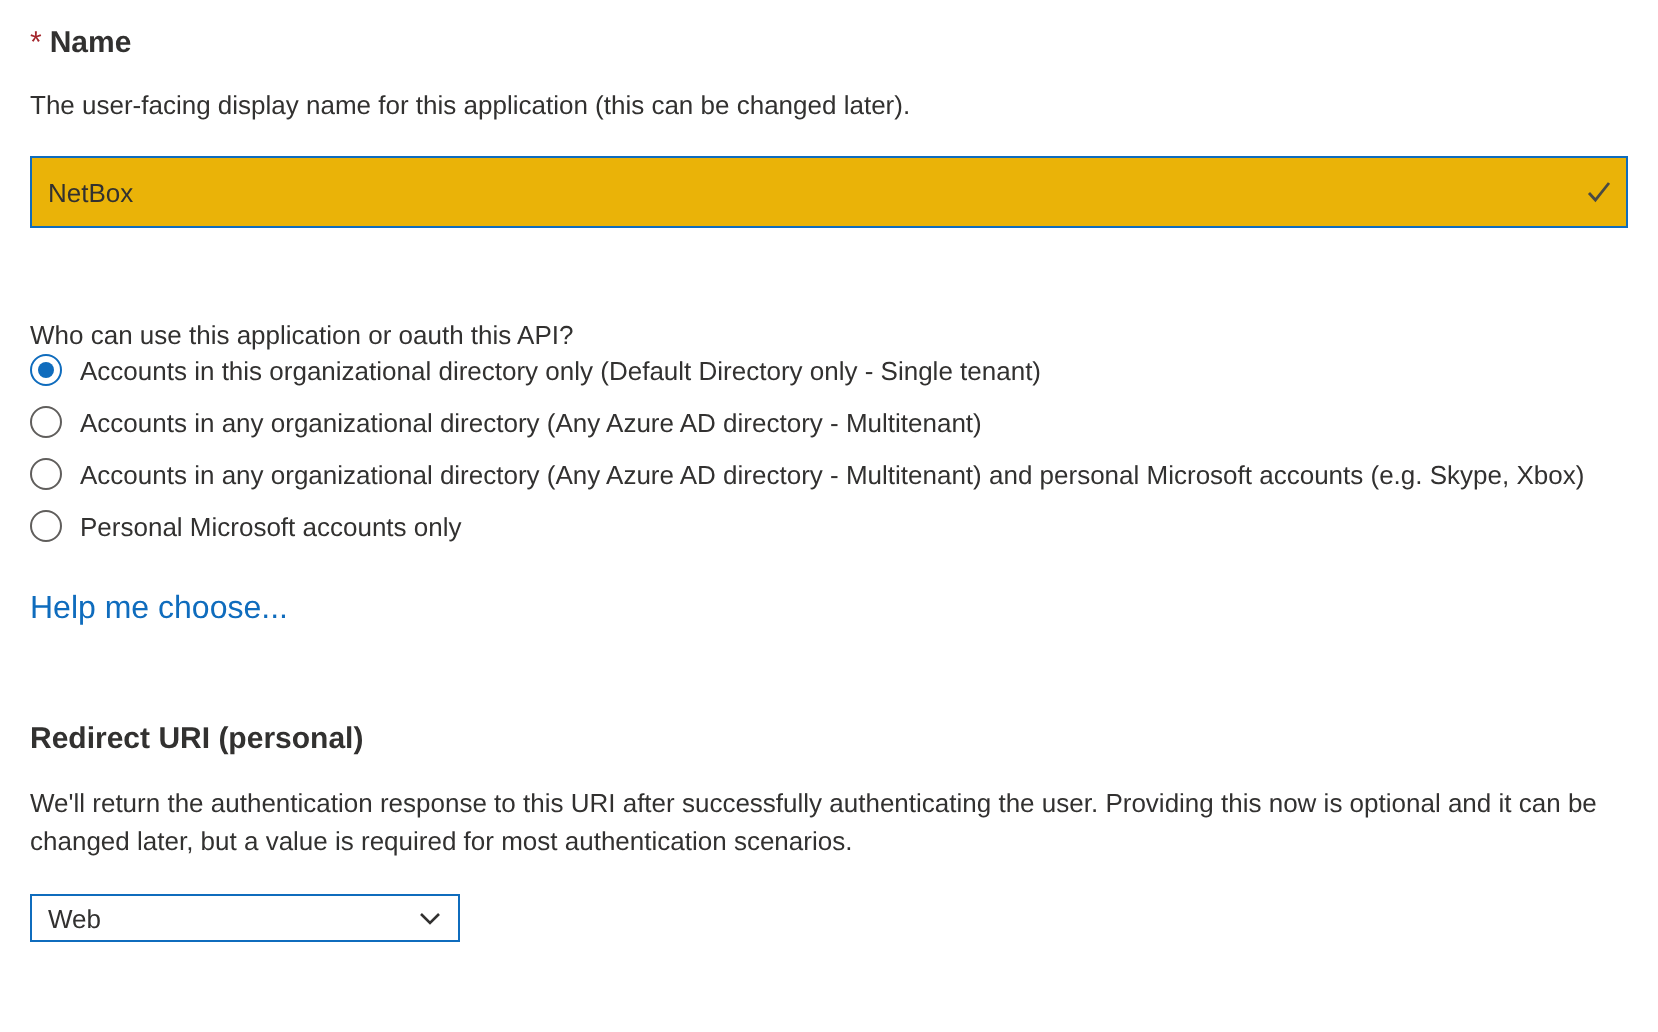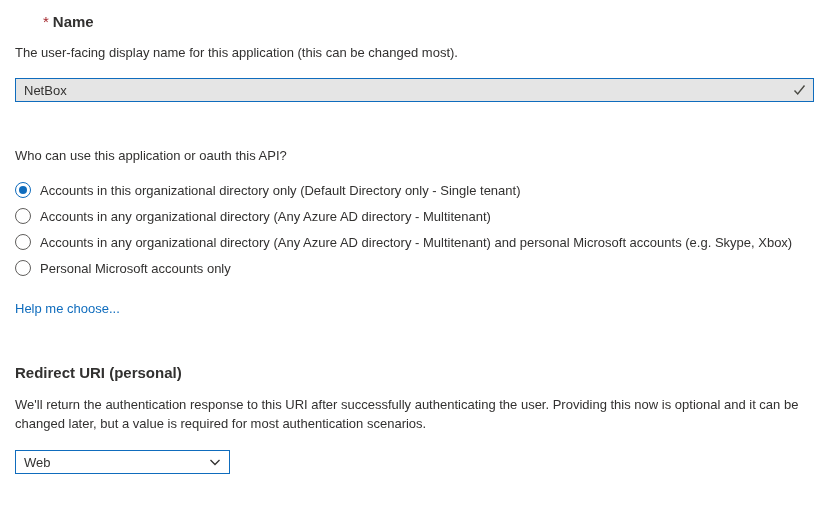--- a/index.html
+++ b/index.html
@@ -27,30 +27,30 @@
     font-weight: 400;
   }
   .helper-text {
     font-size: 13px;
     color: #323130;
     margin: 0;
     line-height: 19px;
   }
 
   
-  .name-section .section-heading { margin-top: 2px; margin-left: 28px; }
+  .name-section .section-heading { margin-top: 2px; }
   .name-section .helper-text { margin-top: 13px; }
   .name-input-wrap { margin-top: 16px; }
 
   
   .text-field {
     position: relative;
-    height: 24px;
+    height: 36px;
     border: 1px solid #0f6cbd;
-    background: #e5e5e5;
+    background: #eab308;
     display: flex;
     align-items: center;
   }
   .text-field input {
     border: none;
     outline: none;
     background: transparent;
     width: 100%;
     height: 100%;
     padding: 0 26px 0 8px;
@@ -62,21 +62,21 @@
     position: absolute;
     right: 7px;
     top: 50%;
     transform: translateY(-50%);
     line-height: 0;
   }
 
   
   .account-section { margin-top: 44px; }
   .account-section .helper-text { margin-top: 16px; }
-  .radio-group { margin-top: 17px; }
+  .radio-group { }
   .radio-row {
     display: flex;
     align-items: center;
     margin-bottom: 10px;
     cursor: pointer;
   }
   .radio-circle {
     width: 16px;
     height: 16px;
     min-width: 16px;
@@ -96,21 +96,21 @@
     background: #0f6cbd;
     top: 50%;
     left: 50%;
     transform: translate(-50%, -50%);
   }
   .radio-label { font-size: 13px; color: #323130; }
 
   .help-link {
     display: inline-block;
     margin-top: 15px;
-    font-size: 13px;
+    font-size: 16px;
     color: #0f6cbd;
     text-decoration: none;
     cursor: pointer;
   }
 
   
   .redirect-section { margin-top: 47px; }
   .redirect-section .helper-text { margin-top: 14px; max-width: 800px; }
   .redirect-row {
     margin-top: 17px;
@@ -135,21 +135,21 @@
 </style>
 </head>
 <body>
 
 <div class="page">
 
   <div class="name-section">
     <div class="section-heading">
       <span class="required-marker">*</span><span>Name</span>
     </div>
-    <p class="helper-text">The user-facing display name for this application (this can be changed most).</p>
+    <p class="helper-text">The user-facing display name for this application (this can be changed later).</p>
     <div class="name-input-wrap">
       <div class="text-field">
         <input type="text" value="NetBox" style="">
         <span class="field-status-icon">
           <svg width="13" height="13" viewBox="0 0 13 13">
               <path d="M1.5 7l3.2 3.5L11.5 2" fill="none" stroke="#4a4a44" stroke-width="1.4"></path>
             </svg>
         </span>
       </div>
     </div>

